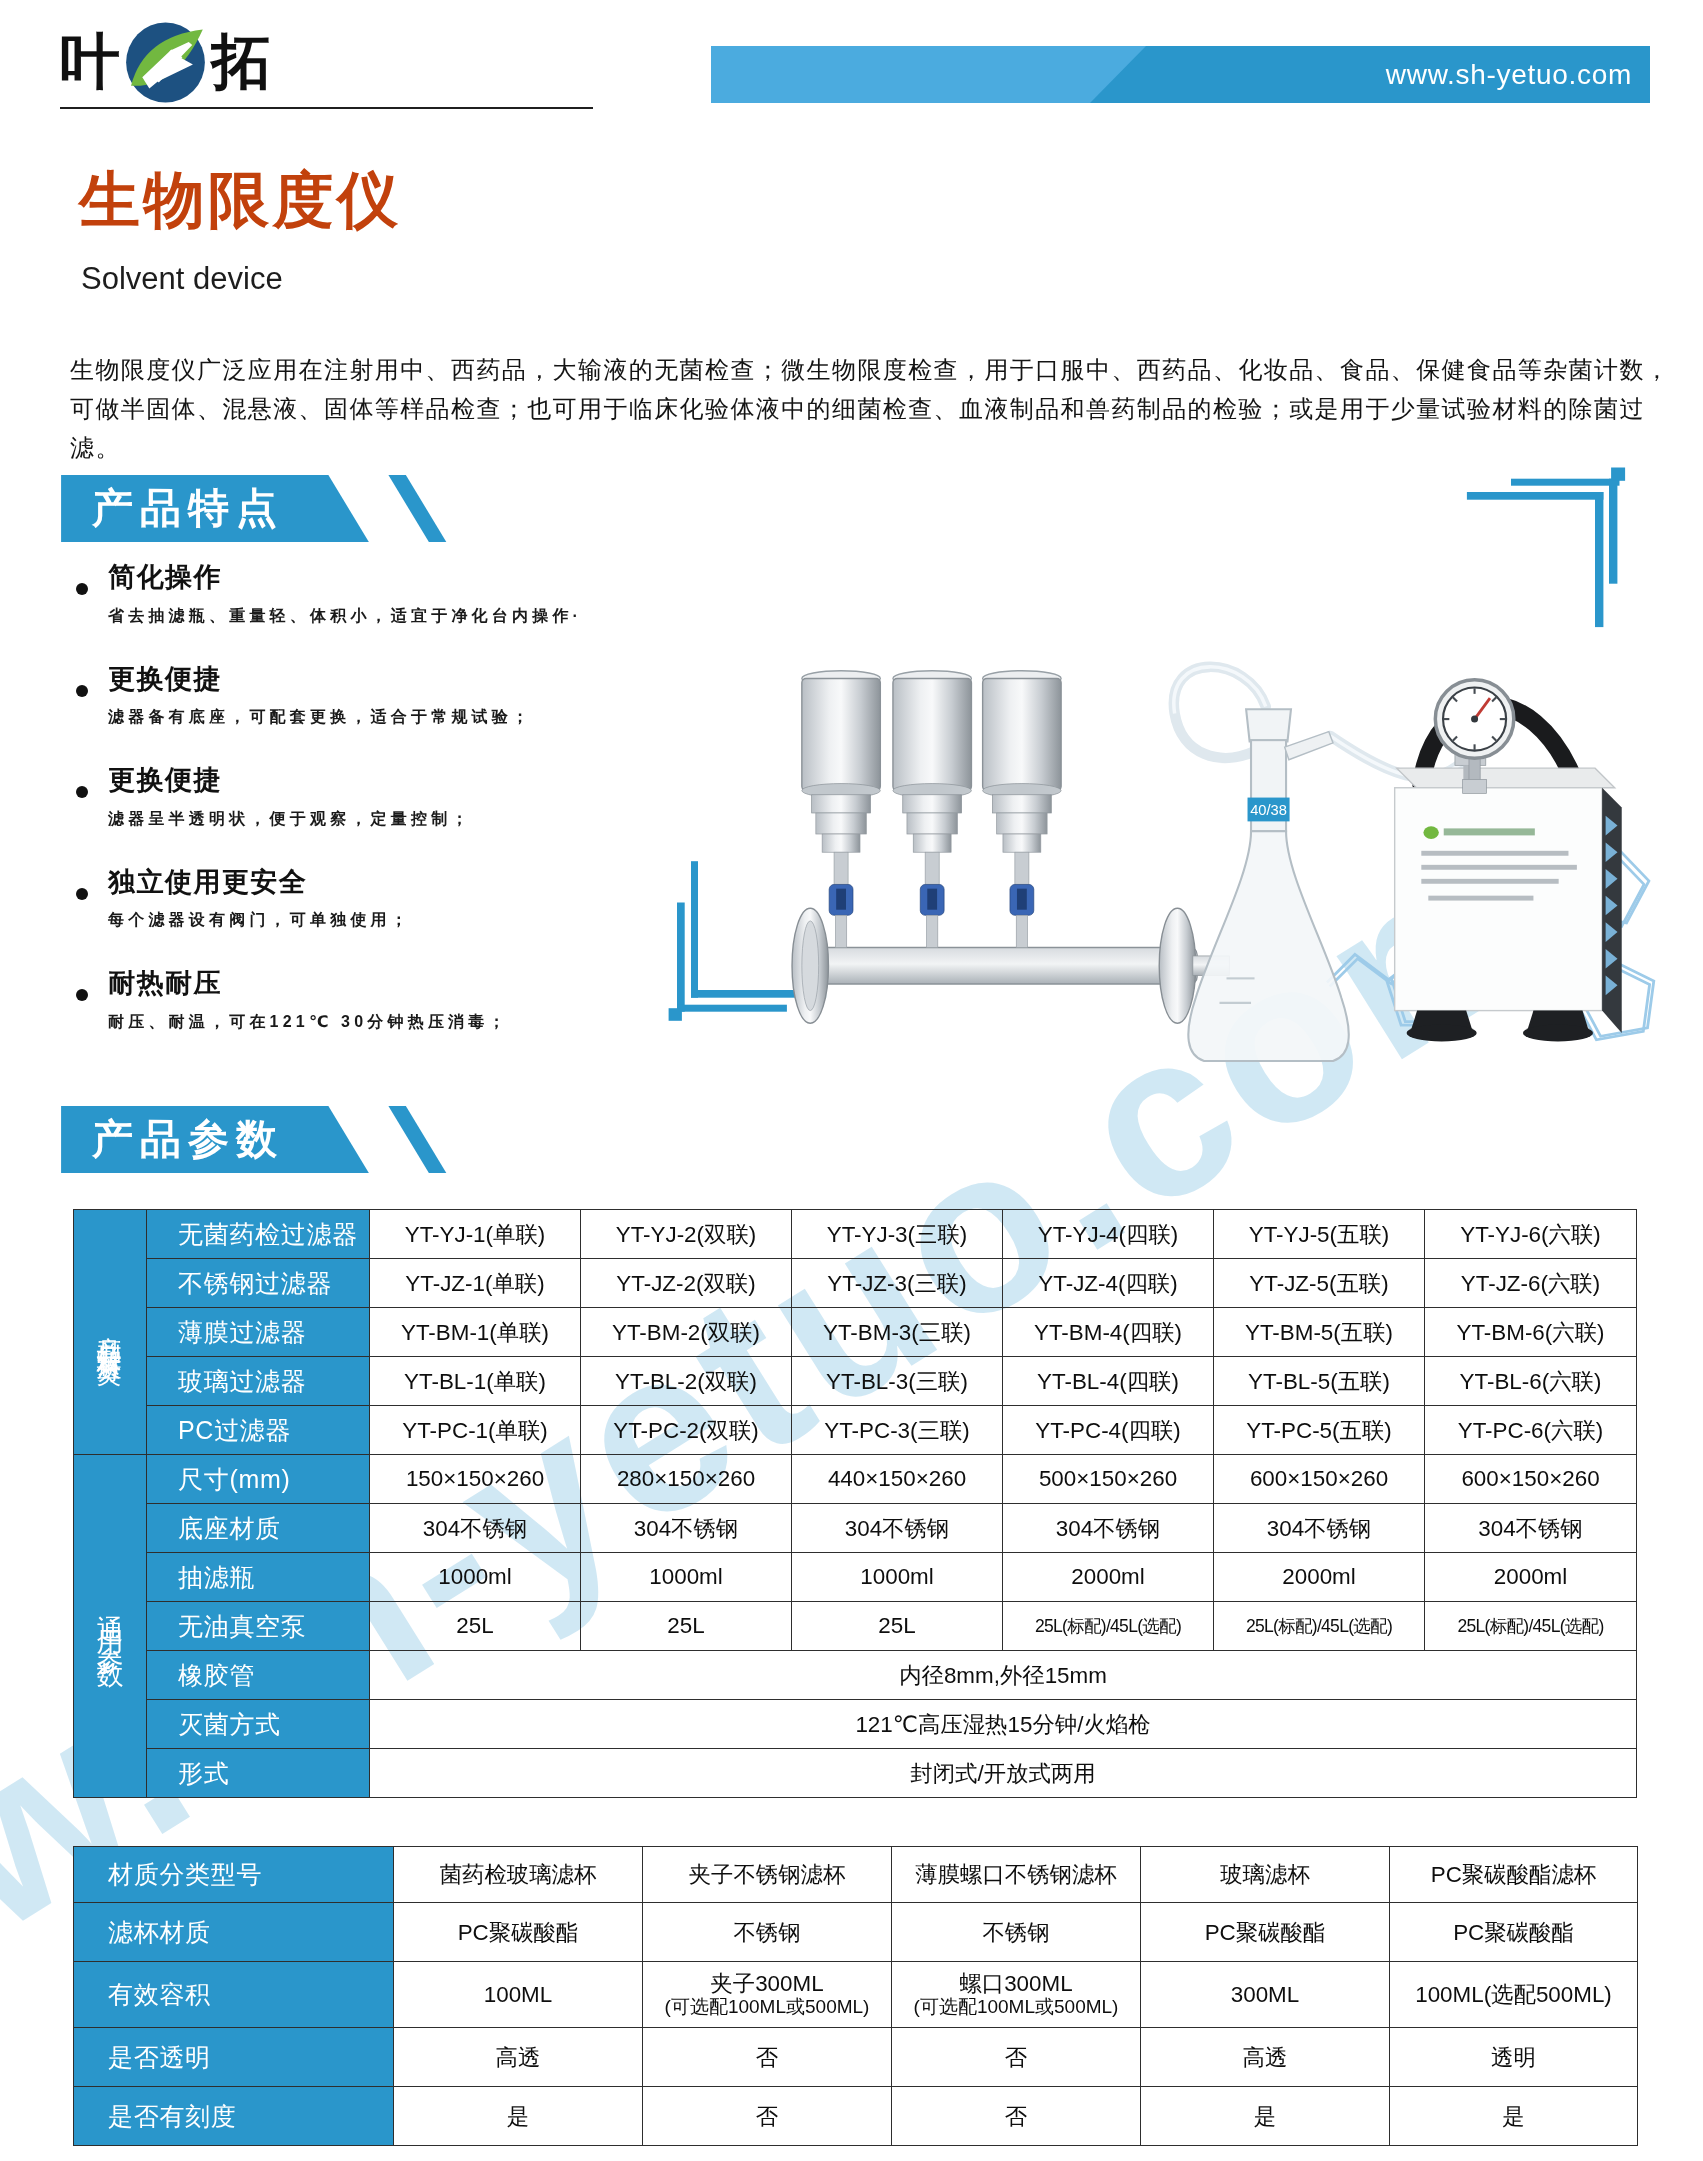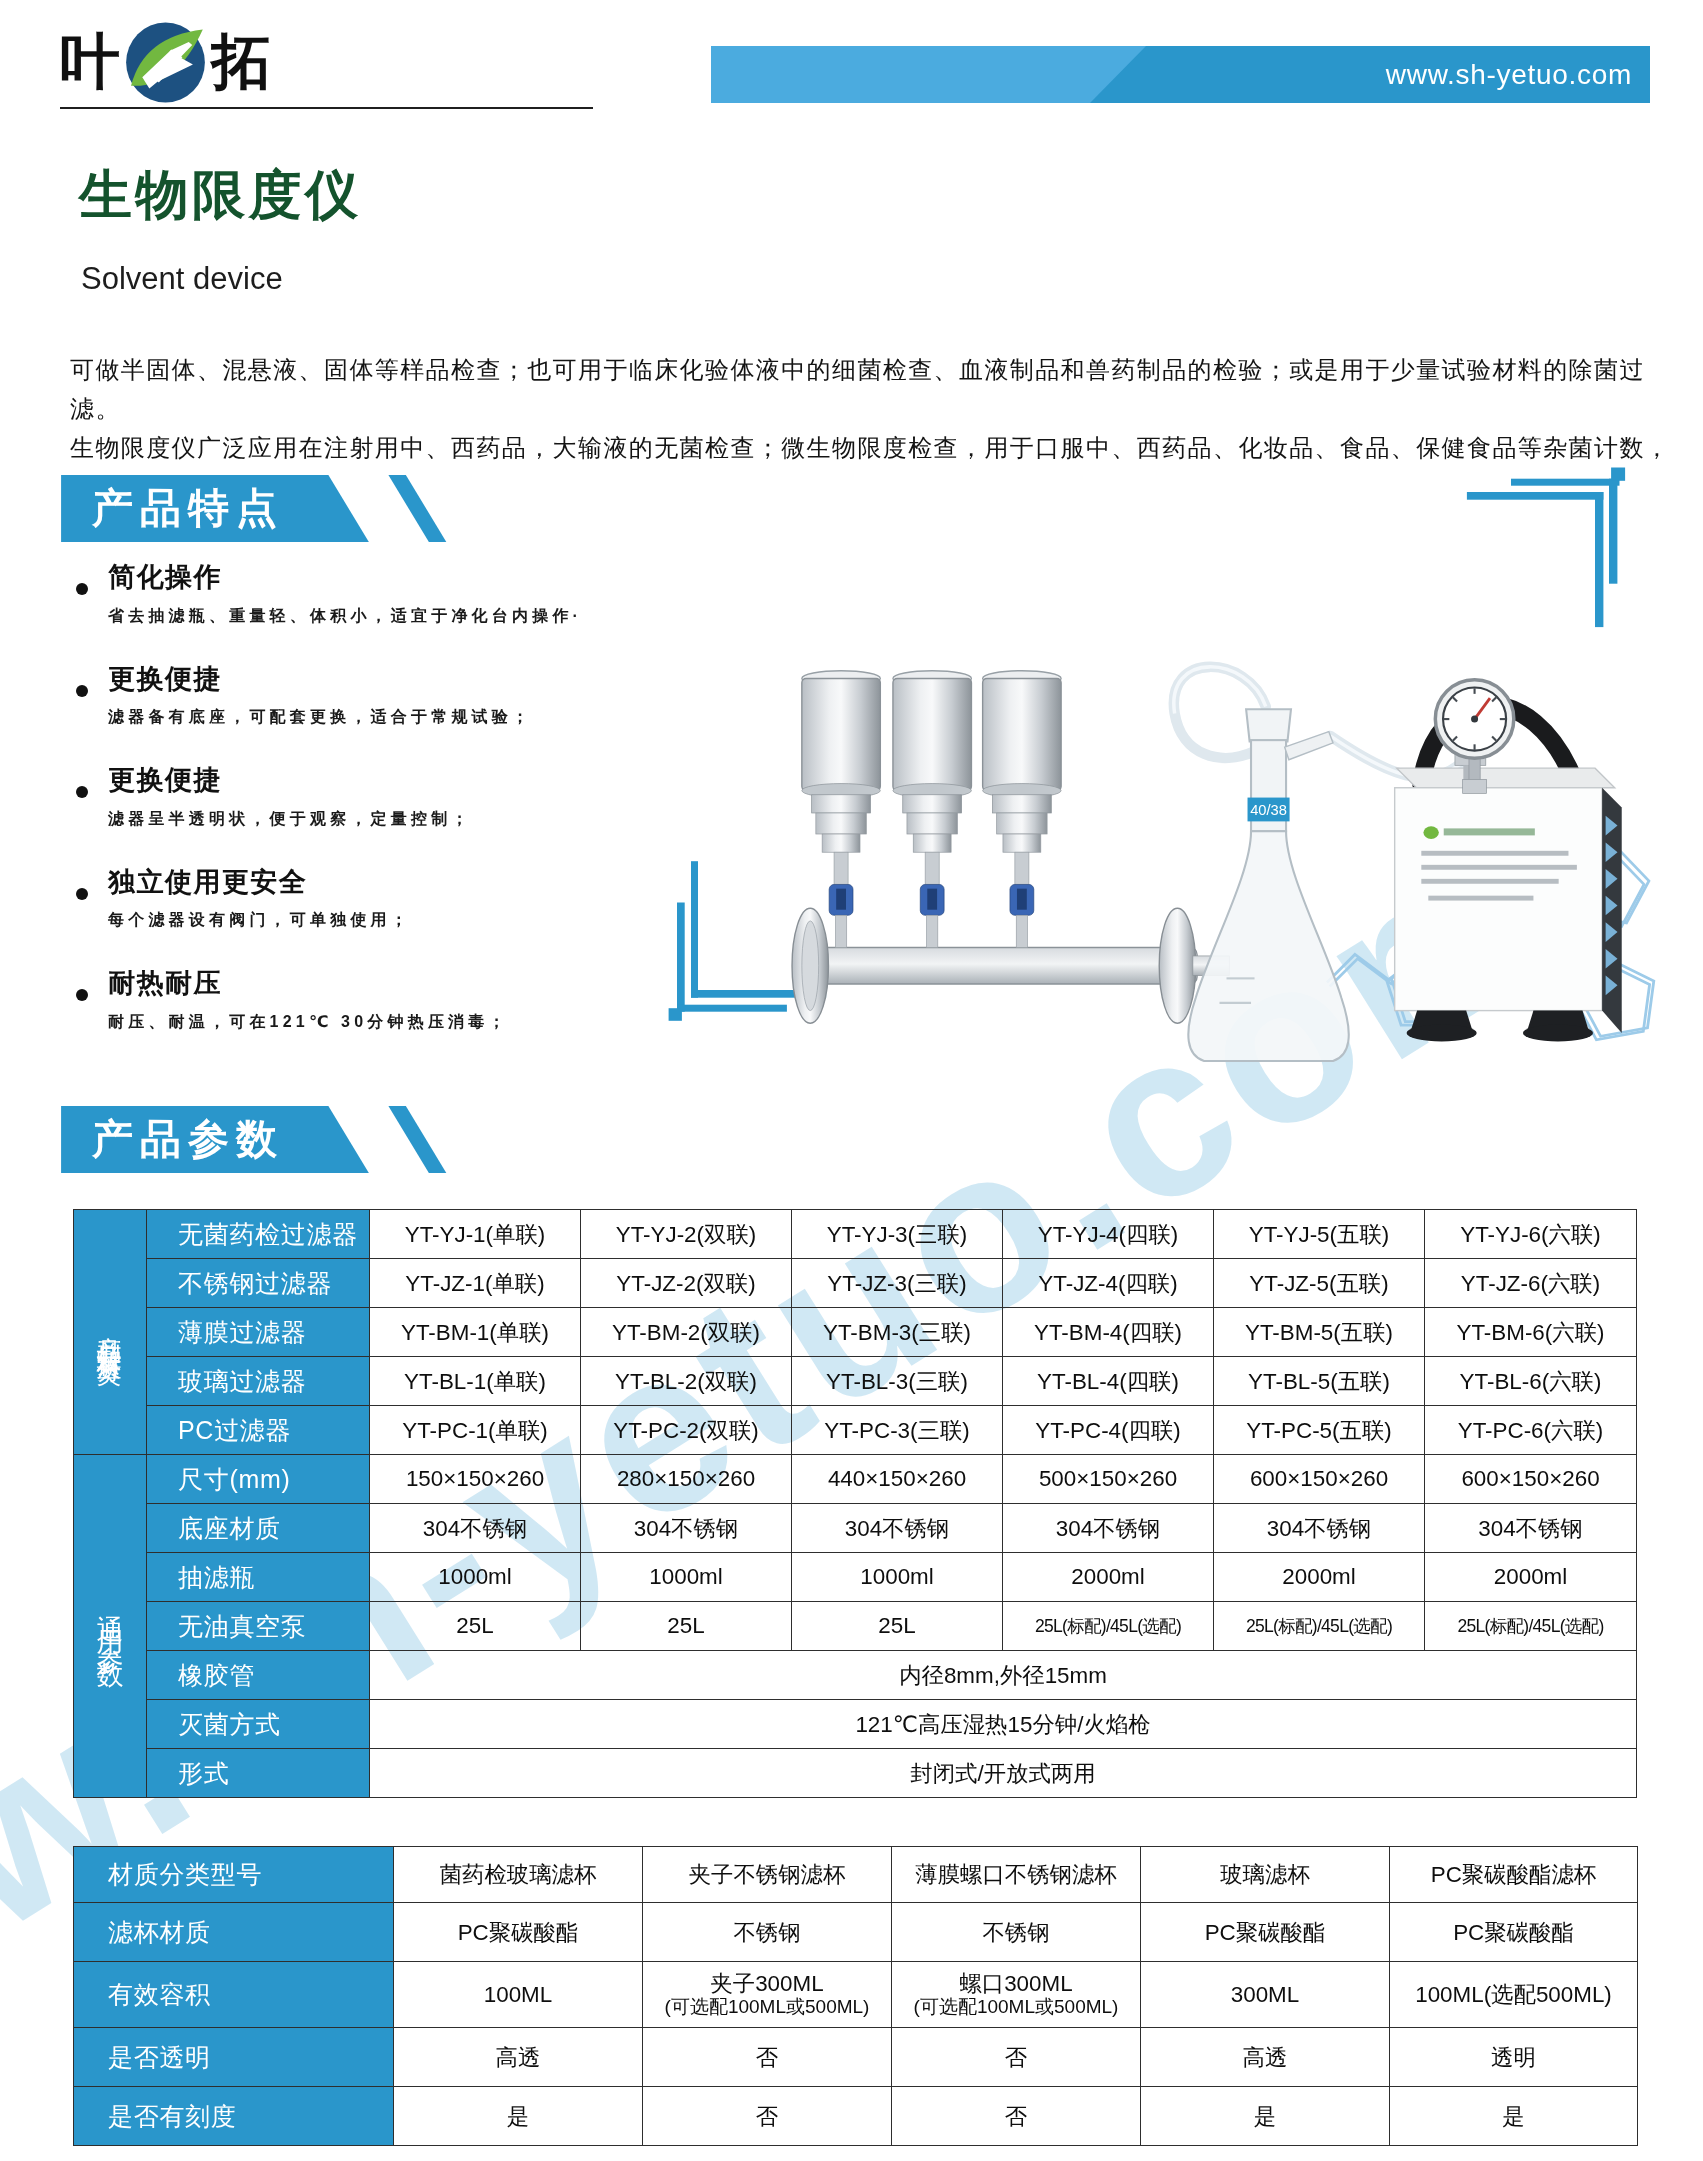--- a/index.html
+++ b/index.html
@@ -33,21 +33,21 @@
   }
   .logo-row { position:absolute; left:60px; top:18px; height:88px; display:flex; align-items:center; }
   .logo-char { font-size:60px; font-weight:700; color:#101010; line-height:1; }
   .logo-mark { width:83px; height:83px; margin:0 4.2px; }
   .company-block { margin-left:14px; }
   .company-cn { font-size:35px; font-weight:700; letter-spacing:4.9px; color:#0d0d0d; }
   .company-en { font-size:17.5px; letter-spacing:1.8px; color:#1b1b1b; margin-top:4.9px; }
   .header-rule { position:absolute; left:60px; top:107px; width:533px; height:2.1px; background:#1f1f1f; }
 
   
-  .page-title { position:absolute; left:79px; top:160px; font-size:53px; font-weight:700; letter-spacing:3.5px; color:#14532d; }
+  .page-title { position:absolute; left:79px; top:160px; font-size:61px; font-weight:700; letter-spacing:3.5px; color:#c2410c; }
   .page-subtitle { position:absolute; left:81px; top:261px; font-size:31px; color:#1d1d1d; }
   .intro-desc { position:absolute; left:70px; top:351px; width:1620px; font-size:24px; letter-spacing:1.4px; line-height:1.62; color:#141414; }
 
   
   .section-badge { position:absolute; left:60px; width:393px; height:67px; }
   .section-badge .badge-text {
     position:absolute; left:32px; top:0; line-height:67px;
     color:#fff; font-size:41px; font-weight:700; letter-spacing:7px;
   }
   .badge-features { top:475px; }
@@ -105,22 +105,22 @@
         <path d="M26,80 L66,42 L92,30 L97,34 L80,52 L98,62 L48,86 L36,96 Z" fill="#ffffff"></path>
         <path d="M66,42 L80,52 L48,86" fill="none" stroke="#ffffff" stroke-width="4"></path>
       </svg>
       <span class="logo-char">拓</span>
     </div>
     <div class="header-rule"></div>
 
     <div class="page-title">生物限度仪</div>
     <div class="page-subtitle">Solvent device</div>
     <div class="intro-desc">
+      <div>生物限度仪广泛应用在注射用中、西药品，大输液的无菌检查；微生物限度检查，用于口服中、西药品、化妆品、食品、保健食品等杂菌计数，</div>
       <div>可做半固体、混悬液、固体等样品检查；也可用于临床化验体液中的细菌检查、血液制品和兽药制品的检验；或是用于少量试验材料的除菌过滤。</div>
-      <div>生物限度仪广泛应用在注射用中、西药品，大输液的无菌检查；微生物限度检查，用于口服中、西药品、化妆品、食品、保健食品等杂菌计数，</div>
     </div>
 
     <div class="section-badge badge-features">
       <svg width="393" height="67" viewBox="0 0 560 96">
         <polygon points="0,0 383,0 441,96 0,96" style="fill:var(--accent,#2a96cb)"></polygon>
         <polygon points="469,0 494,0 552,96 527,96" style="fill:var(--accent,#2a96cb)"></polygon>
       </svg>
       <div class="badge-text">产品特点</div>
     </div>
 

